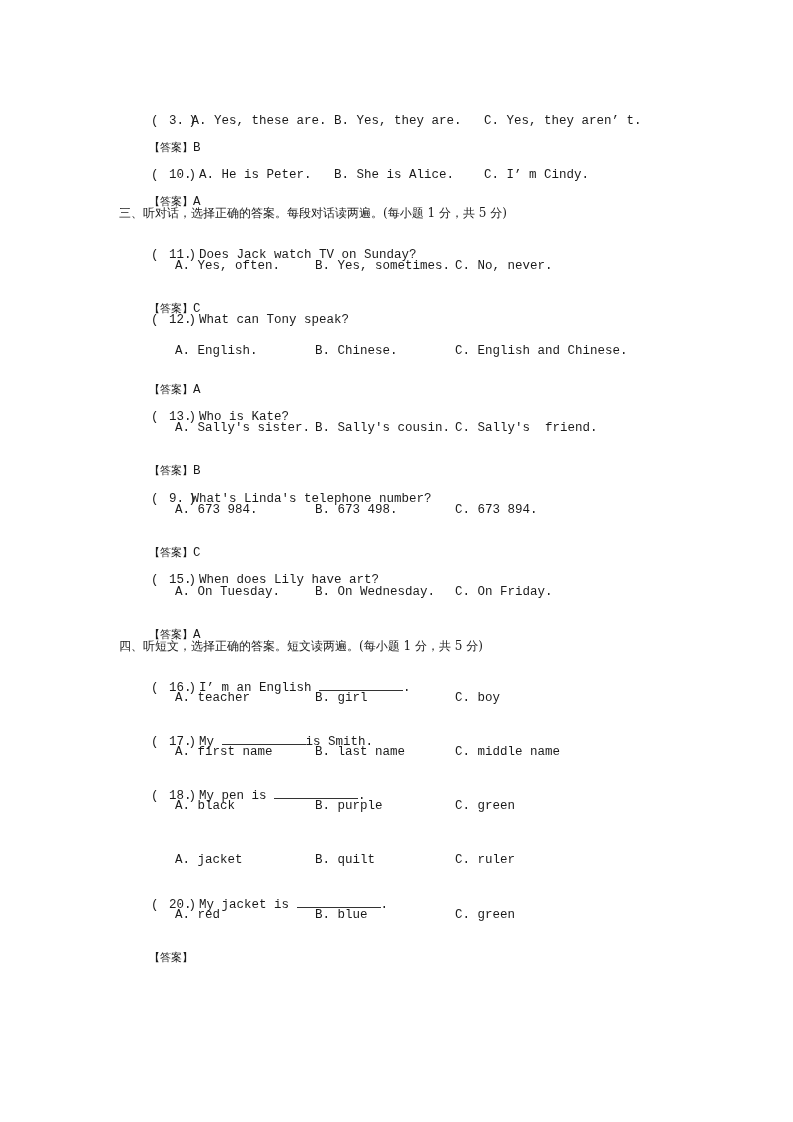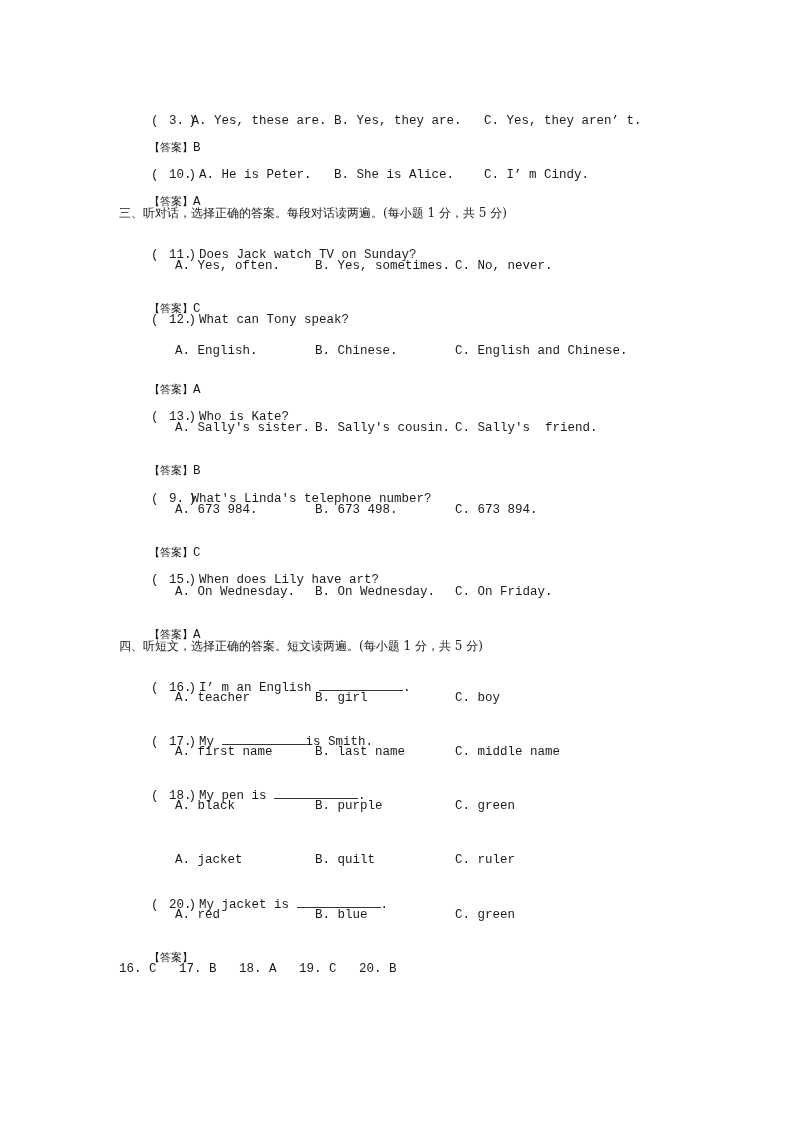--- a/index.html
+++ b/index.html
@@ -141,21 +141,21 @@
     <span class="opt c">C. 673 894.</span>
   </div>
   <div class="answer" style="top:529px">
     <span class="tag">【答案】</span><span>C</span>
   </div>
 
   <div class="line" style="top:556px">
     <span class="paren">(    )</span><span style="margin-left:-48px">15. When does Lily have art?</span>
   </div>
   <div class="opts" style="top:584px">
-    <span class="opt a">A. On Wednesday.</span>
+    <span class="opt a">A. On Tuesday.</span>
     <span class="opt b">B. On Wednesday.</span>
     <span class="opt c">C. On Friday.</span>
   </div>
   <div class="answer" style="top:611px">
     <span class="tag">【答案】</span><span>A</span>
   </div>
 
   <div class="section-title" style="top:638px">四、听短文，选择正确的答案。短文读两遍。(每小题 1 分，共 5 分)</div>
 
   <div class="line" style="top:663px">
@@ -196,15 +196,14 @@
   </div>
   <div class="opts" style="top:907px">
     <span class="opt a">A. red</span>
     <span class="opt b">B. blue</span>
     <span class="opt c">C. green</span>
   </div>
 
   <div class="answer" style="top:934px">
     <span class="tag">【答案】</span>
   </div>
-  <div class="line" style="top:961px; left:119px">16. C   17. B   18. A   19. C   20. B</div>
 
 </div>
 
 </body></html>

